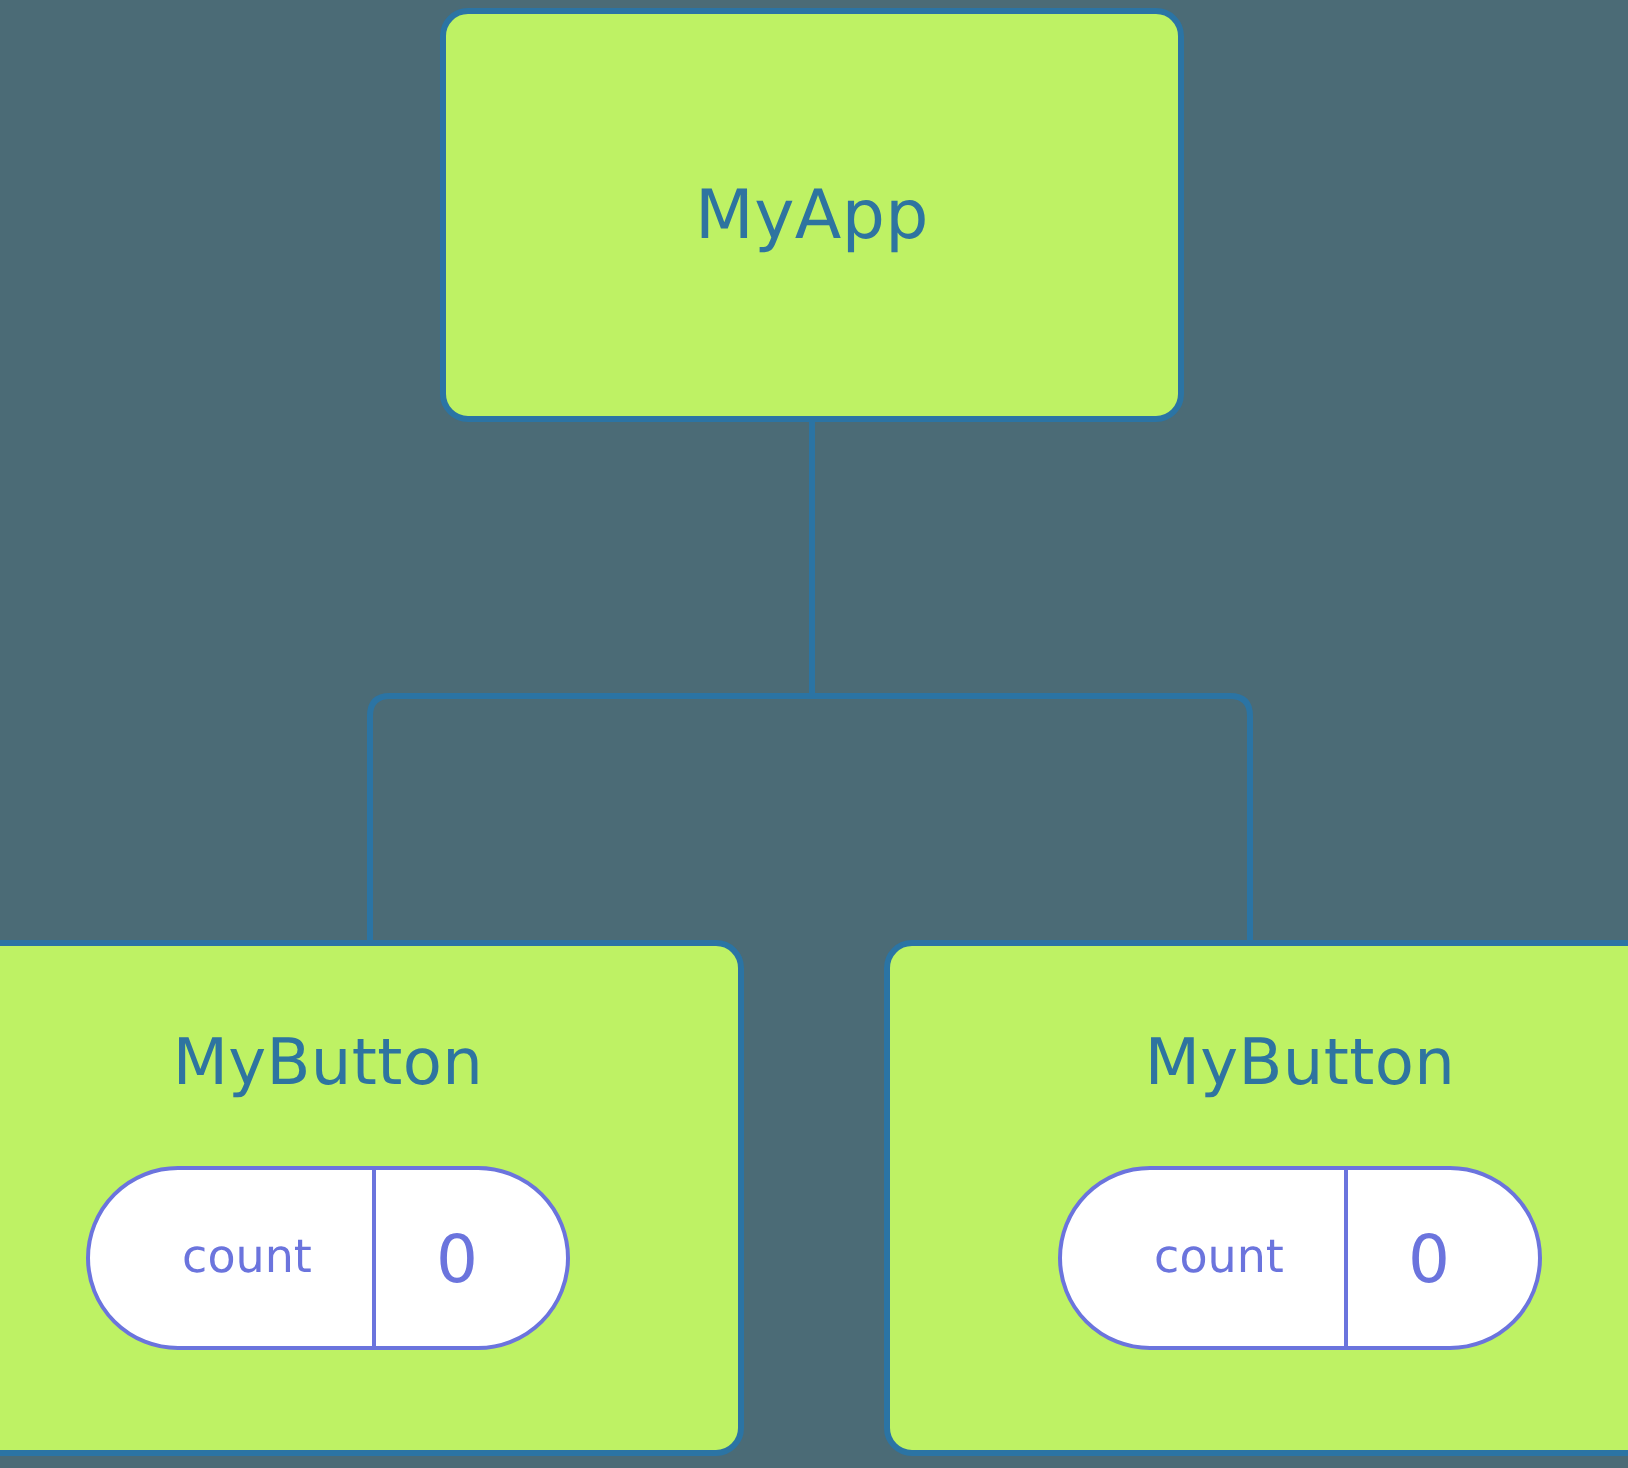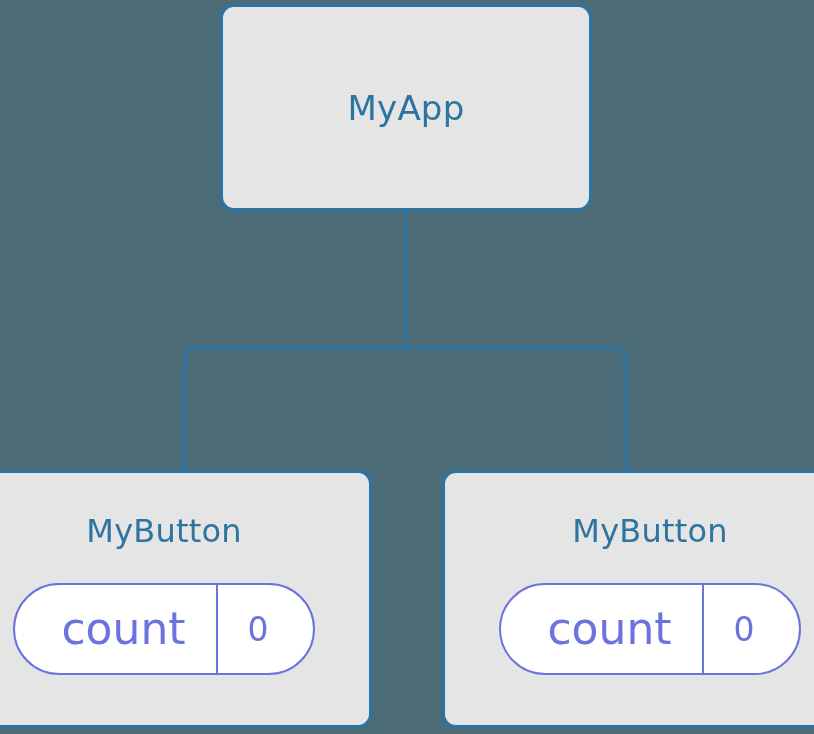--- a/index.html
+++ b/index.html
@@ -22,21 +22,21 @@
   }
   #edge-layer {
     position: absolute;
     left: 0;
     top: 0;
     width: 814px;
     height: 734px;
   }
   .node-card {
     position: absolute;
-    background: #e5e5e5;
+    background: #bef264;
     border: 3px solid #2b74a4;
     border-radius: 14px;
     box-sizing: border-box;
     display: flex;
     flex-direction: column;
     align-items: center;
     z-index: 2;
   }
   #node-root {
     left: 220px;
@@ -79,21 +79,21 @@
     height: 92px;
     box-sizing: border-box;
     overflow: hidden;
   }
   .pill-key {
     display: flex;
     align-items: center;
     justify-content: center;
     padding: 0 30px 0 46px;
     color: #6b74dd;
-    font-size: 44px;
+    font-size: 23px;
     line-height: 1;
     white-space: nowrap;
   }
   .pill-divider {
     width: 2px;
     background: #6b74dd;
     flex: 0 0 auto;
   }
   .pill-value {
     display: flex;

